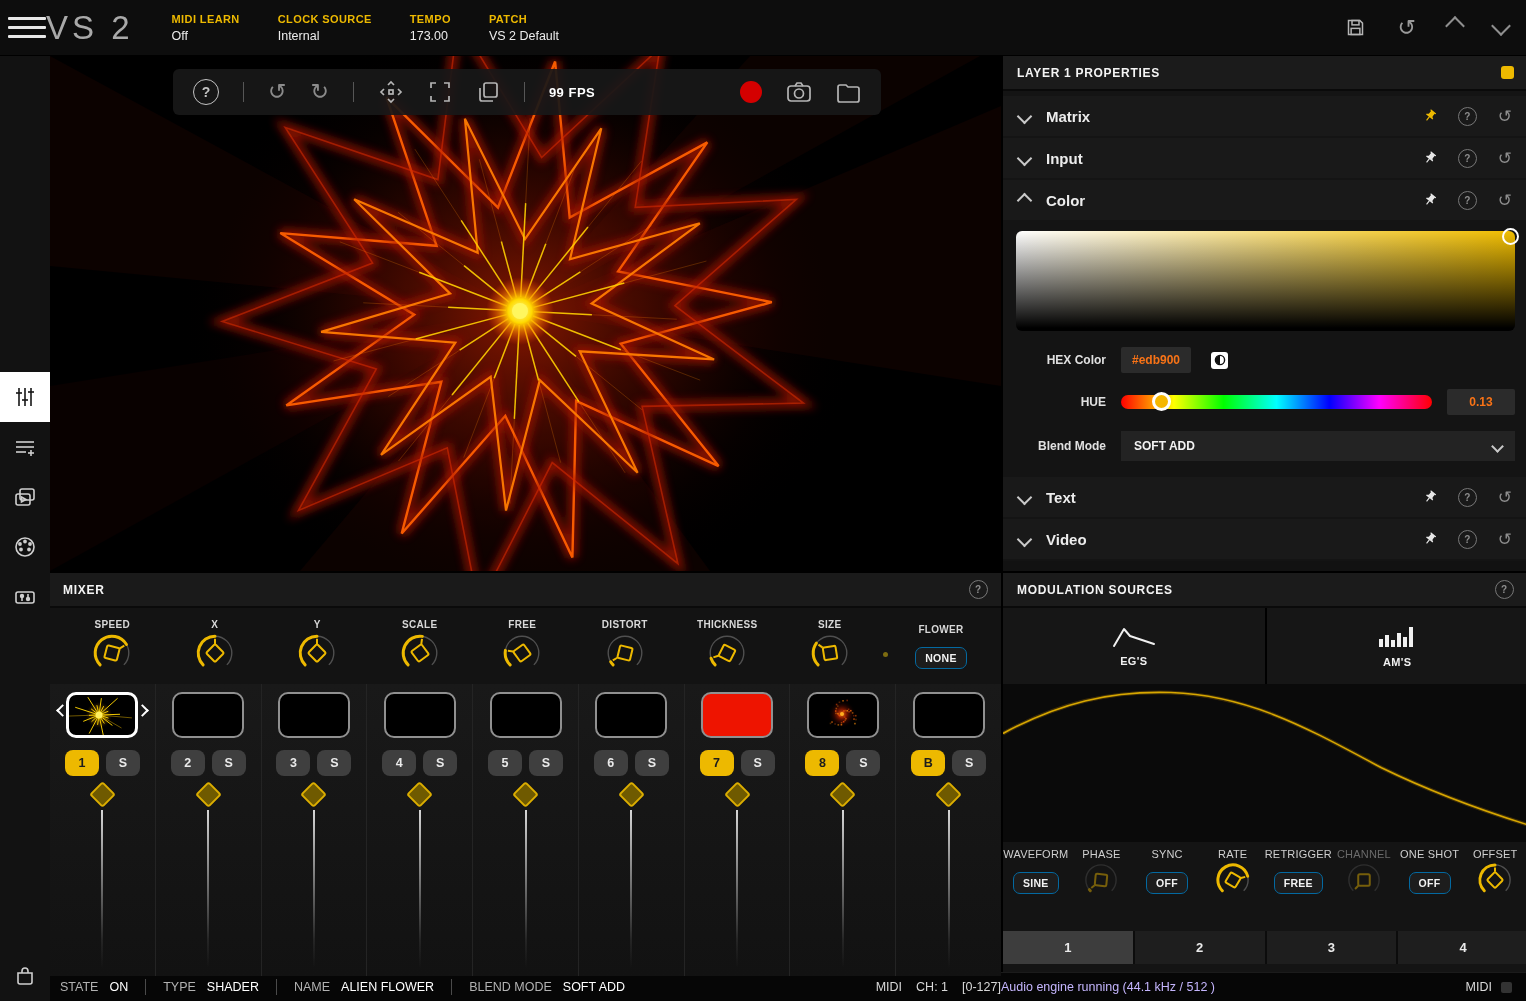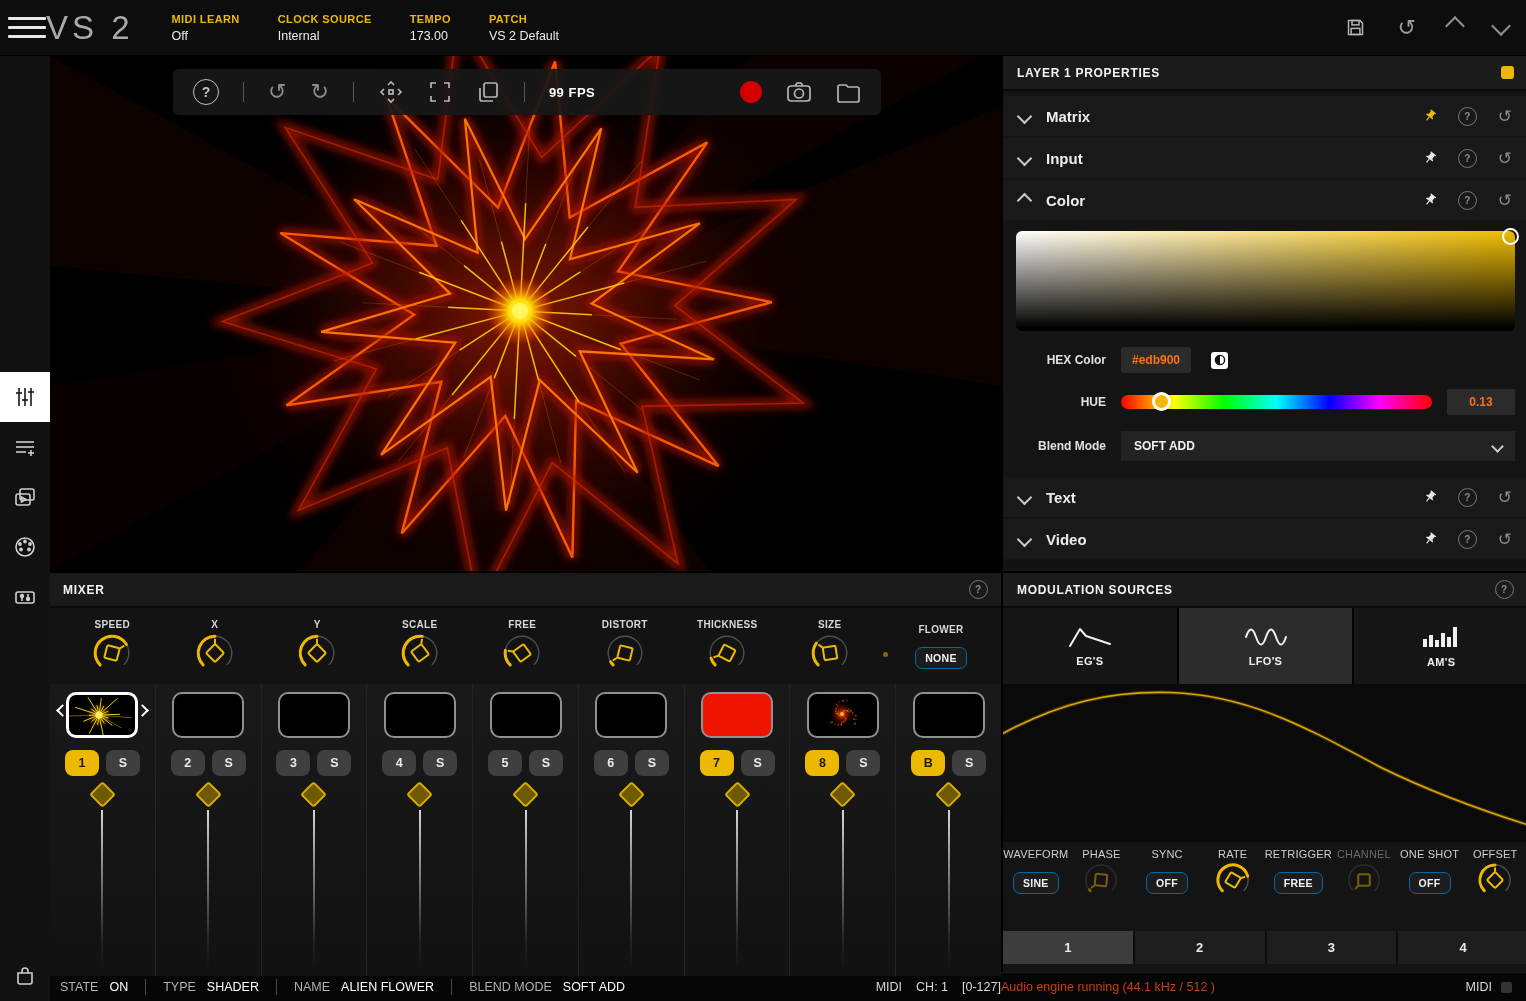--- a/index.html
+++ b/index.html
@@ -131,21 +131,21 @@
   .mpage:last-child{border-right:none;}
   .mpage.sel{background:#3d3d3d;}
 
   
   .statusbar{height:28px;flex:none;background:#060606;border-top:1px solid #1b1b1b;display:flex;align-items:center;font-size:12.5px;}
   .sb-group{display:flex;align-items:center;}
   .sb-label{color:#b2b2b2;}
   .sb-value{color:#fff;margin-left:11px;}
   .sep{width:1px;height:16px;background:#4a4a4a;margin:0 17px;}
   .sb-midi{display:flex;gap:14px;margin-left:auto;color:#d9d9d9;}
-  .sb-engine{color:#c2410c;text-align:center;}
+  .sb-engine{color:#c4b5fd;text-align:center;}
   .sb-right{margin-left:auto;margin-right:14px;display:flex;align-items:center;gap:9px;color:#d9d9d9;}
   .led{width:11px;height:11px;background:#333;border-radius:2px;}
 </style>
 </head>
 <body>
 
 <div class="app">
 
   <div class="topbar">
     <div class="burger">
@@ -746,26 +746,20 @@
               <span>MODULATION SOURCES</span>
               <div class="qmark small" style="margin-left:auto;">?</div>
             </div>
             <div class="mod-tabs">
               <div class="mtab">
                 <svg width="44" height="22" viewBox="0 0 44 22">
                     <polyline points="2,20 12,3 18,10 42,18" stroke-linejoin="round" stroke-linecap="round"></polyline>
                   </svg>
                 <span class="mtab-label">EG'S</span>
               </div>
-              <div class="mtab sel">
-                <svg width="46" height="22" viewBox="0 0 46 22">
-                    <path d="M3 11 q5 -15 10 0 q5 15 10 0 q5 -15 10 0 q5 15 10 0" stroke-linecap="round"></path>
-                  </svg>
-                <span class="mtab-label">LFO'S</span>
-              </div>
               <div class="mtab">
                 <svg width="40" height="24" viewBox="0 0 40 24">
                     <g fill="#f0f0f0" stroke="none">
                       <rect x="2" y="14" width="4" height="8"></rect>
                       <rect x="8" y="10" width="4" height="12"></rect>
                       <rect x="14" y="15" width="4" height="7"></rect>
                       <rect x="20" y="8" width="4" height="14"></rect>
                       <rect x="26" y="12" width="4" height="10"></rect>
                       <rect x="32" y="2" width="4" height="20"></rect>
                     </g>

